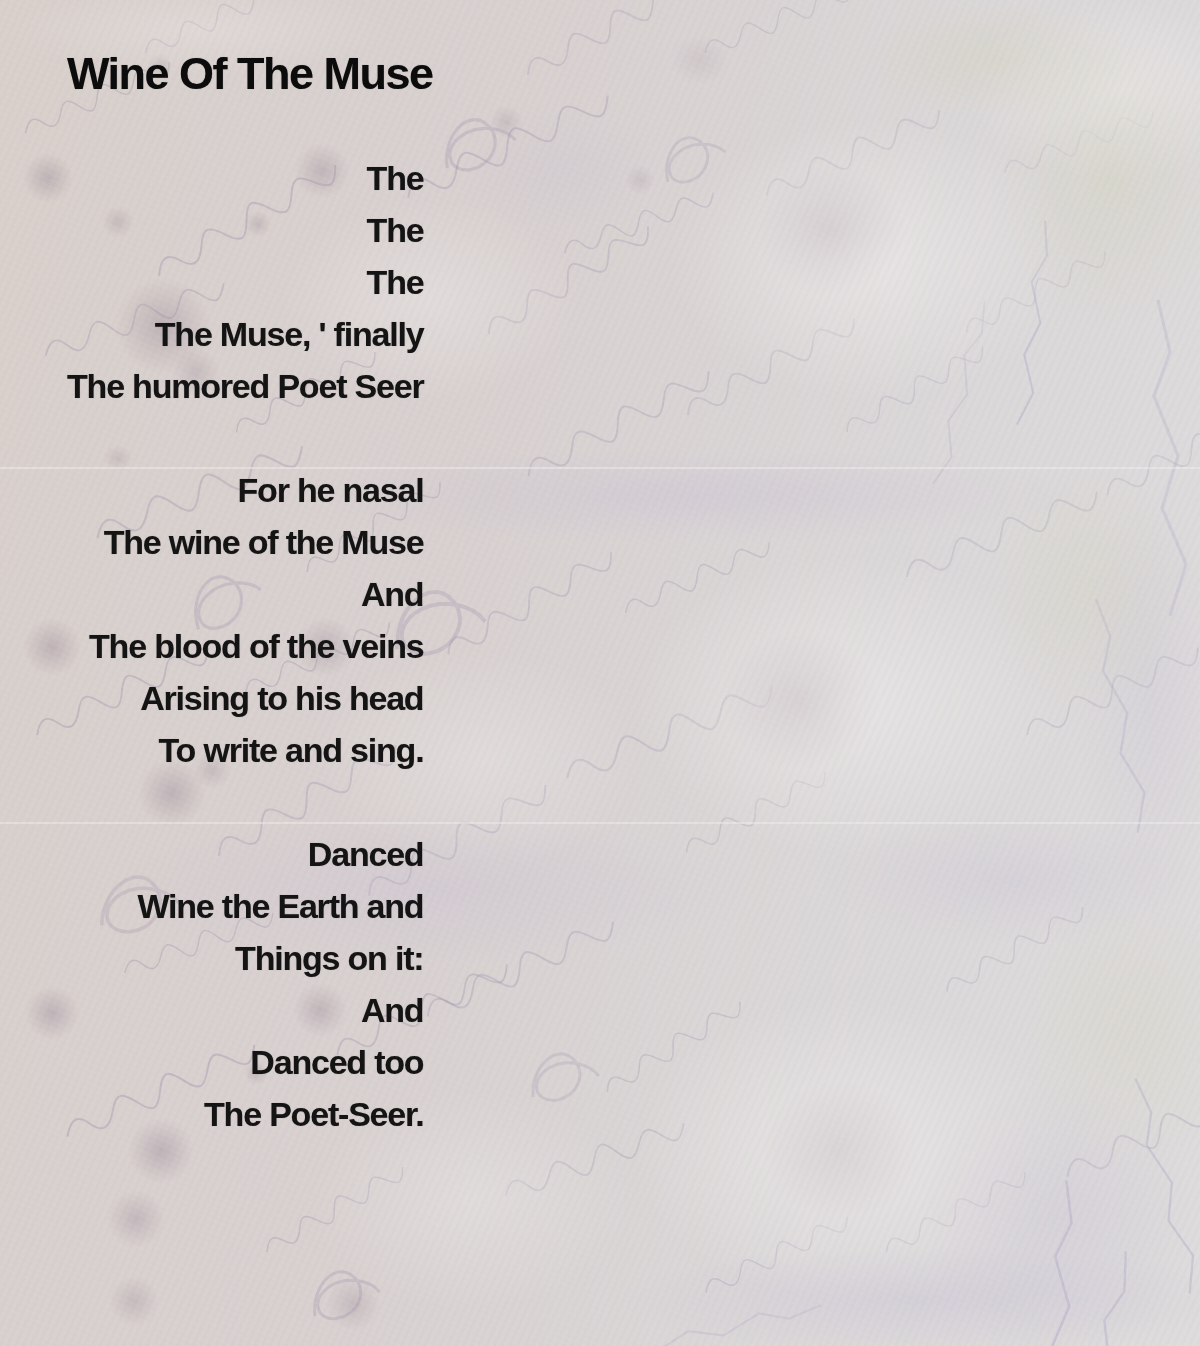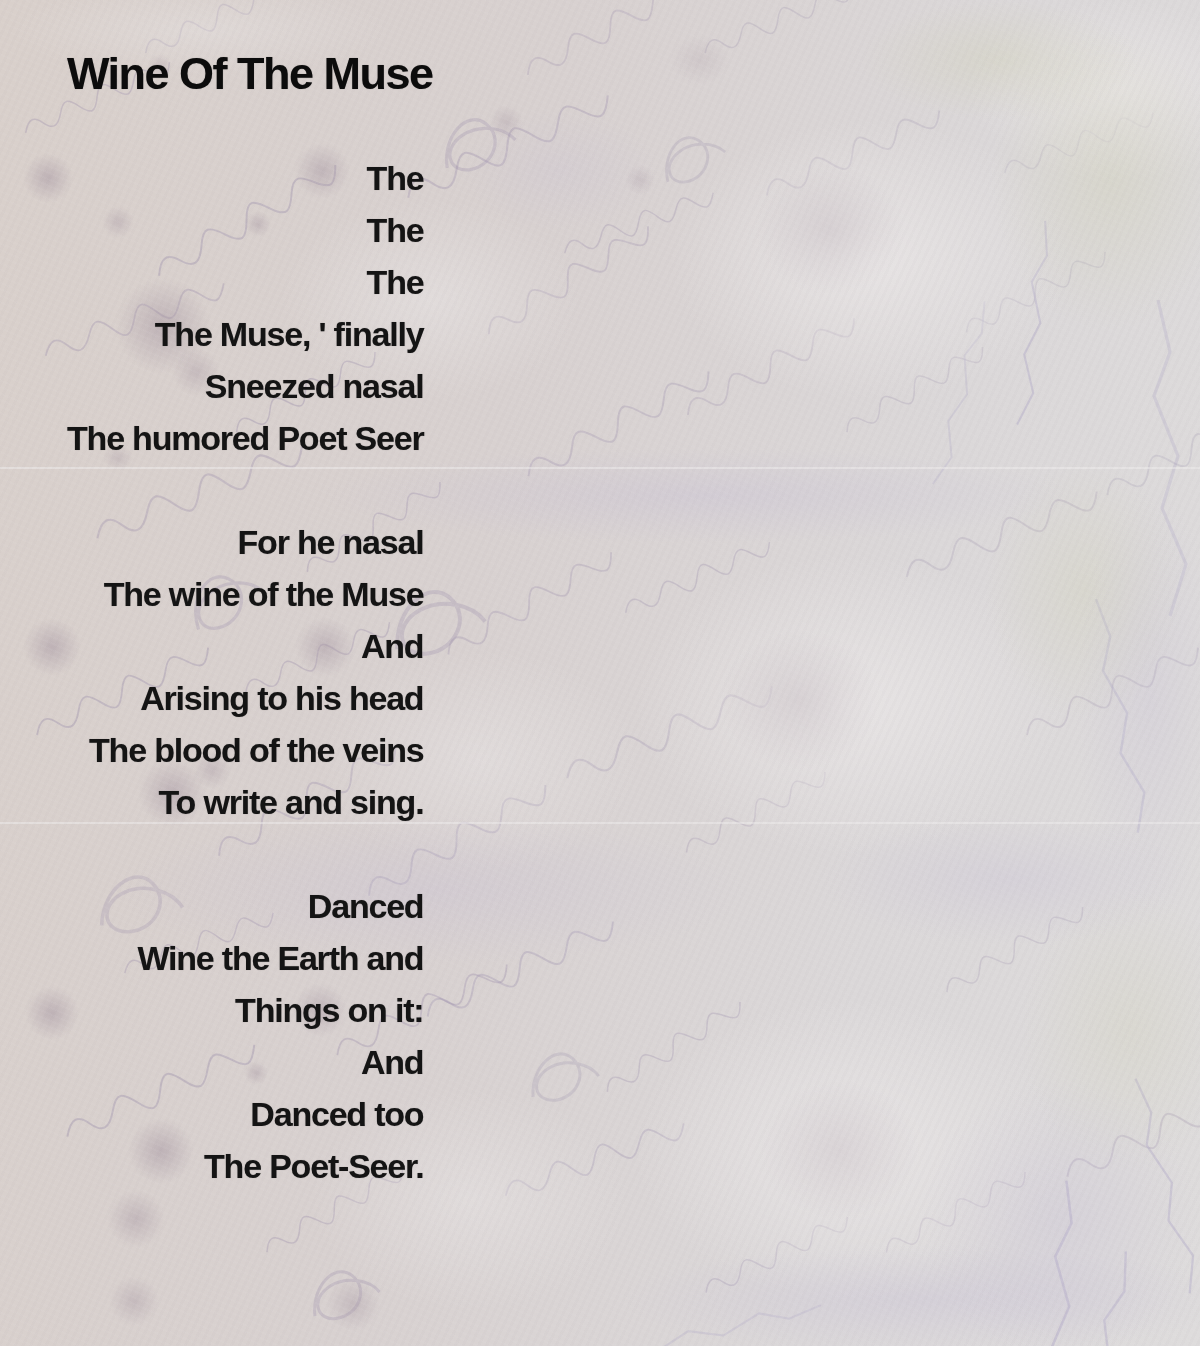--- a/index.html
+++ b/index.html
@@ -150,30 +150,29 @@
   <div class="grain"></div>
 
   <h1 class="title">Wine Of The Muse</h1>
 
   <div class="poem">
     <div class="stanza">
       <div class="line">The</div>
       <div class="line">The</div>
       <div class="line">The</div>
       <div class="line">The Muse, ' finally</div>
-      <div class="line">Sneezed nasal</div>
       <div class="line">The humored Poet Seer</div>
     </div>
     <div class="stanza-gap"></div>
     <div class="stanza">
       <div class="line">For he nasal</div>
       <div class="line">The wine of the Muse</div>
       <div class="line">And</div>
+      <div class="line">The blood of the veins</div>
       <div class="line">Arising to his head</div>
-      <div class="line">The blood of the veins</div>
       <div class="line">To write and sing.</div>
     </div>
     <div class="stanza-gap"></div>
     <div class="stanza">
       <div class="line">Danced</div>
       <div class="line">Wine the Earth and</div>
       <div class="line">Things on it:</div>
       <div class="line">And</div>
       <div class="line">Danced too</div>
       <div class="line">The Poet-Seer.</div>

